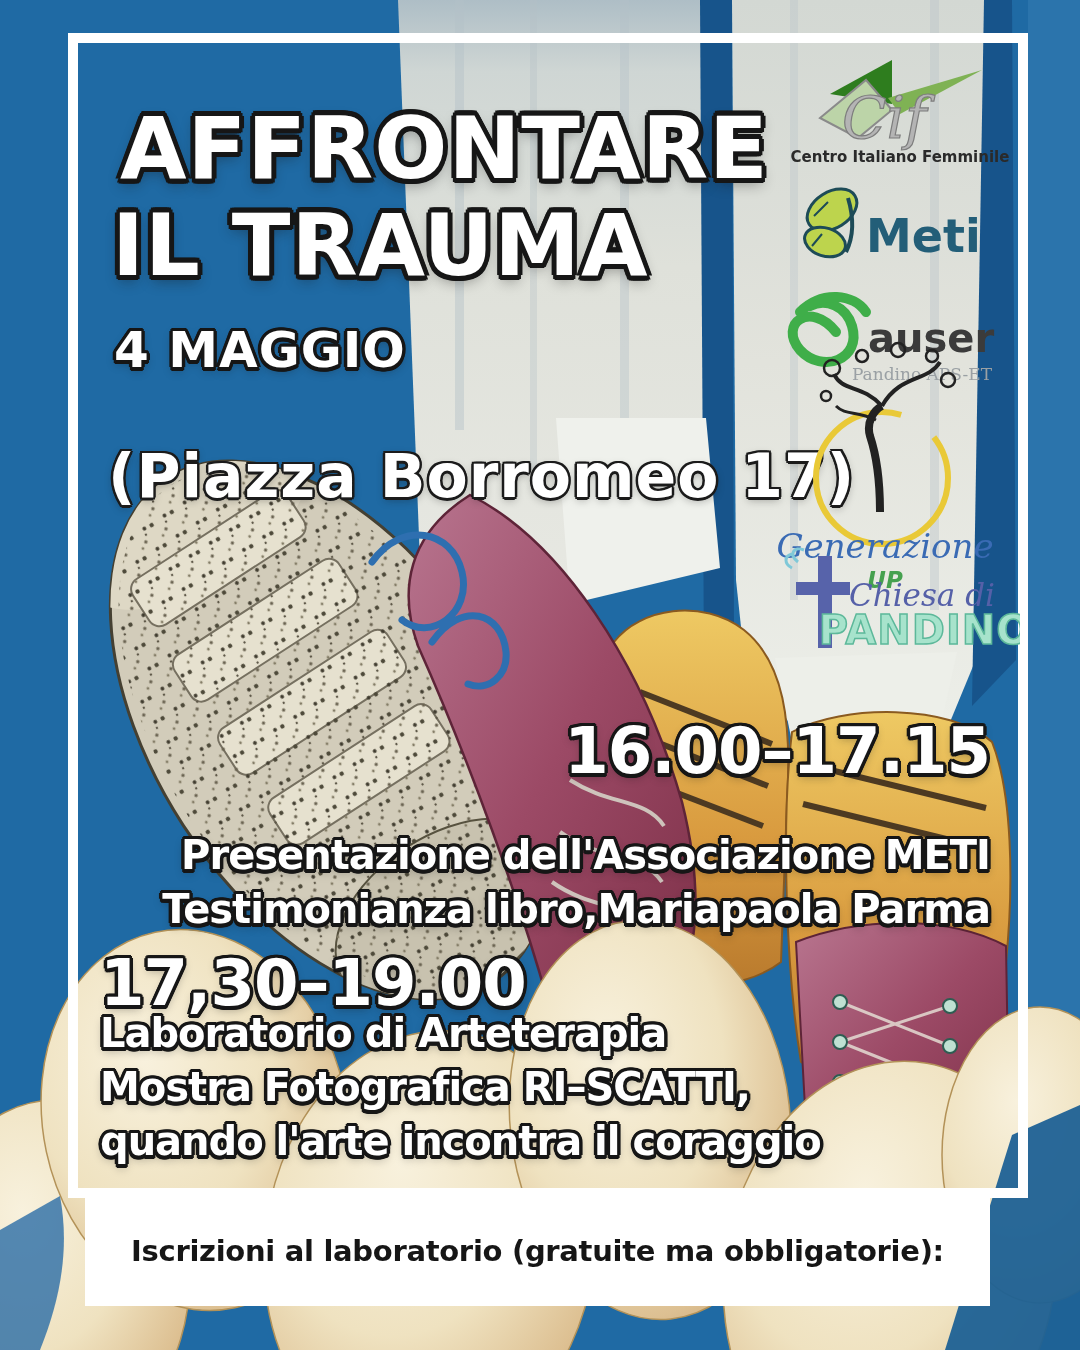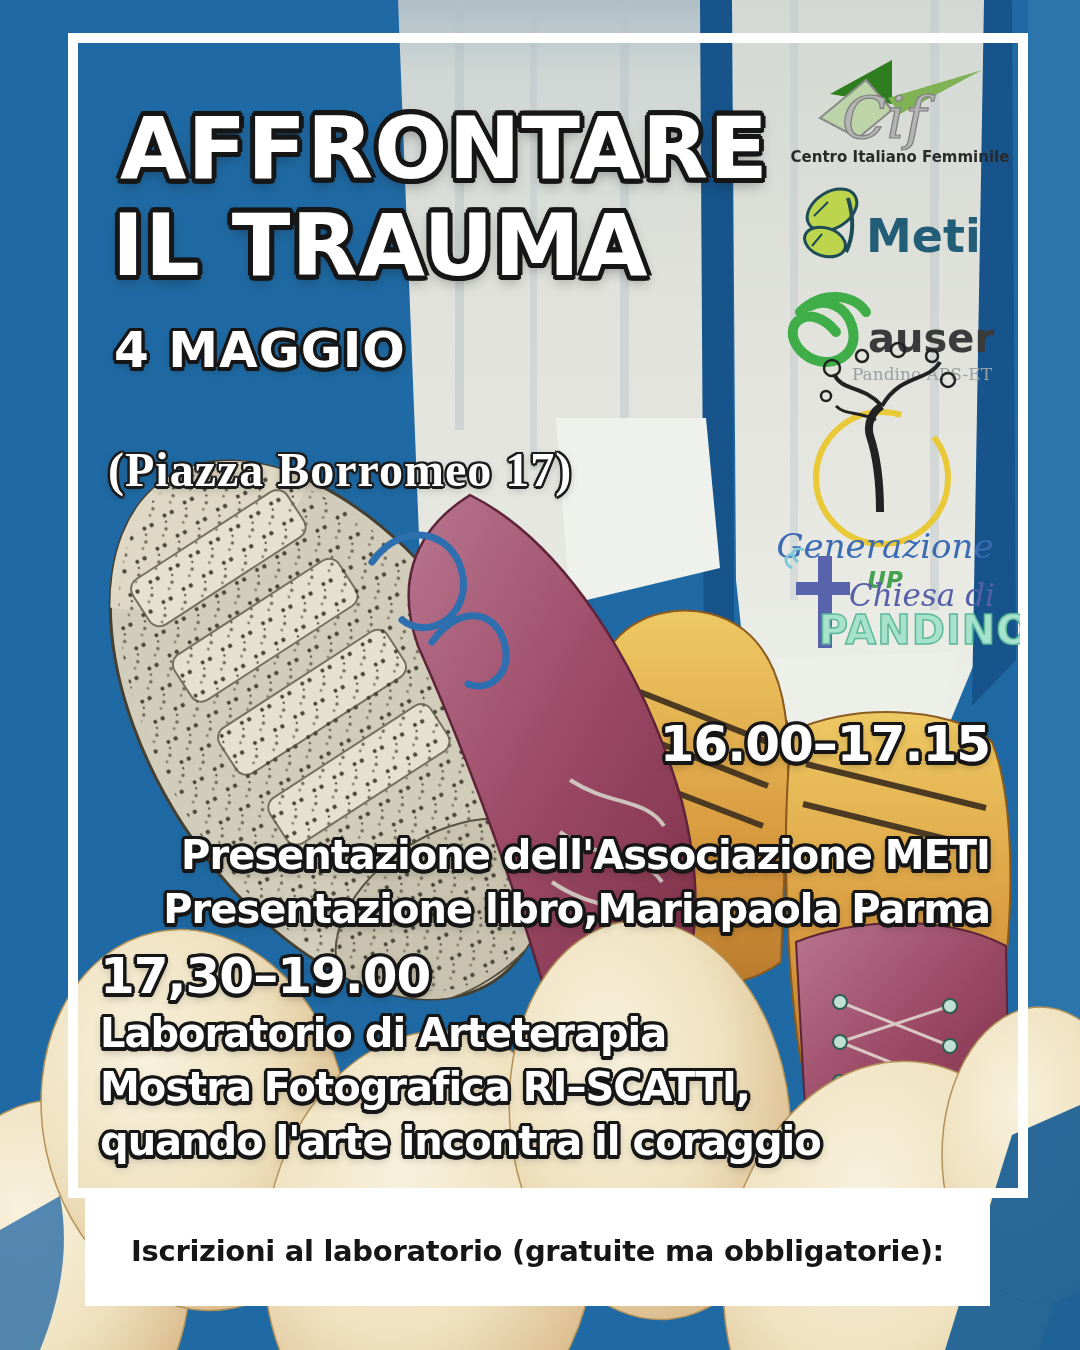--- a/index.html
+++ b/index.html
@@ -12,22 +12,22 @@
   .ol-lg{text-shadow:5px 0 #161616,-5px 0 #161616,0 5px #161616,0 -5px #161616,
     3.5px 3.5px #161616,-3.5px -3.5px #161616,3.5px -3.5px #161616,-3.5px 3.5px #161616,
     2px 5px #161616,-2px 5px #161616,2px -5px #161616,-2px -5px #161616,0 6px 14px rgba(20,20,20,.4);}
   .ol-md{text-shadow:3.5px 0 #161616,-3.5px 0 #161616,0 3.5px #161616,0 -3.5px #161616,
     2.5px 2.5px #161616,-2.5px -2.5px #161616,2.5px -2.5px #161616,-2.5px 2.5px #161616,
     1.5px 3.5px #161616,-1.5px 3.5px #161616,1.5px -3.5px #161616,-1.5px -3.5px #161616,0 4px 10px rgba(20,20,20,.35);margin-top:11px;}
   .ol-sm{text-shadow:2.5px 0 #1b1b1b,-2.5px 0 #1b1b1b,0 2.5px #1b1b1b,0 -2.5px #1b1b1b,
     1.8px 1.8px #1b1b1b,-1.8px -1.8px #1b1b1b,1.8px -1.8px #1b1b1b,-1.8px 1.8px #1b1b1b,0 3px 8px rgba(20,20,20,.35);}
   .title-line{font-size:86px;font-weight:bold;letter-spacing:1px;}
   .sub-line{font-size:50px;font-weight:bold;letter-spacing:1px;}
-  .addr-line{font-size:48px;font-weight:bold;letter-spacing:1px;font-family:Liberation Serif, serif;}
-  .time-line{font-size:50px;font-weight:bold;letter-spacing:-1px;}
+  .addr-line{font-size:60px;font-weight:bold;letter-spacing:1px;}
+  .time-line{font-size:64px;font-weight:bold;letter-spacing:-1px;}
   .sched-line{font-size:40px;font-weight:bold;letter-spacing:-1px;}
   .right{text-align:right;}
   .banner{position:absolute;left:85px;top:1196px;width:905px;height:110px;background:#ffffff;
     z-index:6;display:flex;flex-direction:column;justify-content:center;align-items:center;gap:9px;}
   .banner div{color:#161616;font-weight:bold;font-size:29px;letter-spacing:-0.3px;white-space:nowrap;}
   .logos{position:absolute;left:770px;top:50px;width:250px;height:600px;z-index:4;}
 </style>
 </head>
 <body>
 
@@ -206,21 +206,21 @@
         <rect x="26" y="532" width="54" height="13" fill="#5763aa"></rect>
         <path d="M28,512 C18,504 24,496 34,500 M22,518 C14,514 14,506 22,504" stroke="#7fc8d8" stroke-width="3" fill="none"></path>
       </g>
       <text x="152" y="556" text-anchor="middle" font-family="DejaVu Serif, serif" font-style="italic" font-size="31" fill="#5560a8">Chiesa di</text>
       <text x="155" y="594" text-anchor="middle" font-size="40" font-weight="bold" letter-spacing="1" fill="#a7e3cc" stroke="#5db89a" stroke-width="1.5">PANDINO</text>
     </g>
   </svg>
 
   <div class="txt time-line ol-md right" style="right:90px;top:708px;">16.00–17.15</div>
   <div class="txt sched-line ol-md right" style="right:90px;top:824px;">Presentazione dell'Associazione METI</div>
-  <div class="txt sched-line ol-md right" style="right:90px;top:878px;">Presentazione libro,Mariapaola Parma</div>
+  <div class="txt sched-line ol-md right" style="right:90px;top:878px;">Testimonianza libro,Mariapaola Parma</div>
 
   <div class="txt time-line ol-md" style="left:100px;top:940px;">17,30–19.00</div>
   <div class="txt sched-line ol-md" style="left:100px;top:1002px;">Laboratorio di Arteterapia</div>
   <div class="txt sched-line ol-md" style="left:100px;top:1056px;">Mostra Fotografica RI–SCATTI,</div>
   <div class="txt sched-line ol-md" style="left:100px;top:1110px;">quando l'arte incontra il coraggio</div>
 
   <div class="banner">
     <div>Iscrizioni al laboratorio (gratuite ma obbligatorie):</div>
   </div>
 

